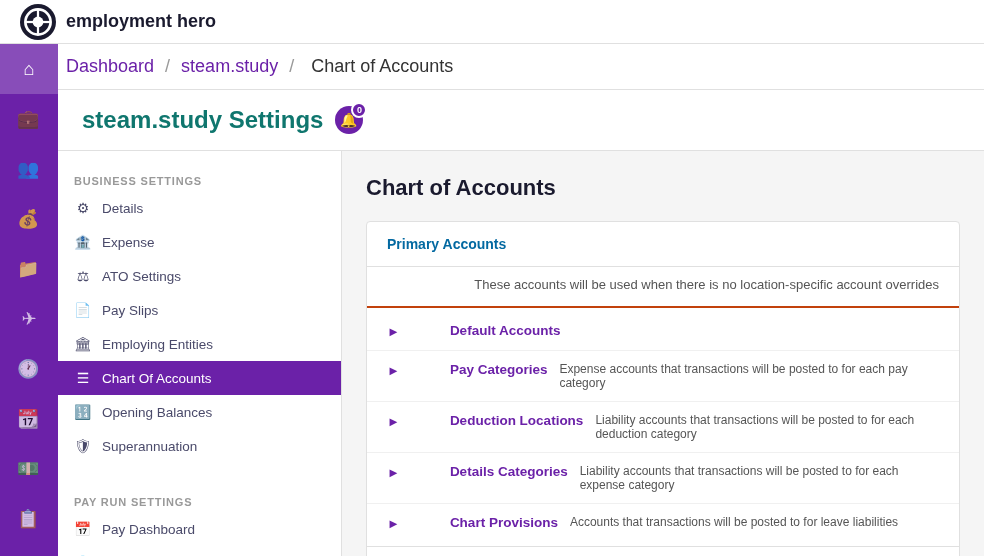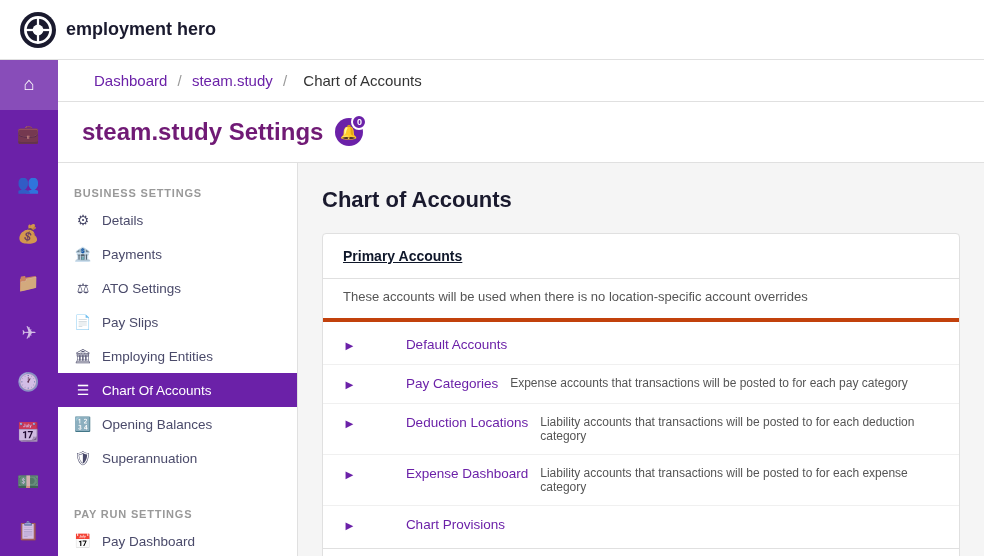--- a/index.html
+++ b/index.html
@@ -1,20 +1,20 @@
 <!DOCTYPE html>
 <html><head>
   <meta charset="utf-8">
   <style>
     * { margin: 0; padding: 0; box-sizing: border-box; }
     body { font-family: -apple-system, BlinkMacSystemFont, 'Segoe UI', sans-serif; font-size: 14px; background: #f5f5f5; display: flex; flex-direction: column; height: 556px; overflow: hidden; }
 
     
     .topbar {
-      height: 60px;
+      height: 44px;
       background: #fff;
       border-bottom: 1px solid #e0e0e0;
       display: flex;
       align-items: center;
       padding: 0 20px;
       flex-shrink: 0;
       z-index: 10;
     }
     .logo-area {
       display: flex;
@@ -50,23 +50,23 @@
       color: rgba(255,255,255,0.7);
       cursor: pointer;
       font-size: 18px;
       transition: background 0.2s;
     }
     .icon-sidebar-item.active { background: rgba(255,255,255,0.2); color: white; }
 
     
     .breadcrumb-bar {
       background: #fff;
-      padding: 12px 36px;
+      padding: 12px 8px;
       border-bottom: 1px solid #e0e0e0;
-      font-size: 15px;
+      font-size: 18px;
       color: #666;
       flex-shrink: 0;
     }
     .breadcrumb-bar a { color: #6b21a8; text-decoration: none; }
     .breadcrumb-bar span { color: #999; margin: 0 6px; }
     .breadcrumb-bar .current { color: #333; }
 
     
     .page-content {
       flex: 1;
@@ -77,38 +77,38 @@
     
     .settings-header {
       background: #fff;
       padding: 16px 24px;
       border-bottom: 1px solid #e0e0e0;
       display: flex;
       align-items: center;
       gap: 12px;
       flex-shrink: 0;
     }
-    .settings-title { font-size: 24px; font-weight: 700; color: #701a75; }
+    .settings-title { font-size: 24px; font-weight: 700; color: #0f766e; }
     .notif-badge {
       background: #6b21a8;
       color: white;
       border-radius: 50%;
       width: 28px;
       height: 28px;
       display: flex;
       align-items: center;
       justify-content: center;
       font-size: 11px;
       font-weight: 600;
       position: relative;
     }
 
     
     .left-nav {
-      width: 240px;
+      width: 284px;
       background: #fff;
       border-right: 1px solid #e0e0e0;
       overflow-y: auto;
       flex-shrink: 0;
       padding: 16px 0;
     }
     .nav-section-label {
       font-size: 11px;
       font-weight: 700;
       color: #999;
@@ -149,45 +149,45 @@
       border: 1px solid #e0e0e0;
       border-radius: 4px;
       overflow: hidden;
     }
 
     .section-header {
       padding: 14px 20px;
       border-bottom: 1px solid #e0e0e0;
     }
     .section-header a {
-      color: #0f172a;
+      color: #0369a1;
       font-size: 14px;
       font-weight: 600;
-      text-decoration: underline;
     }
 
     .section-subtext {
       padding: 10px 20px 14px;
       font-size: 13px;
       color: #555;
-      border-bottom: 4px solid #c2410c;
+      border-bottom: 2px solid #c2410c;
+      text-align: right;
     }
 
     .accordion-list { padding: 4px 0; }
     .accordion-item {
       padding: 11px 20px;
       border-bottom: 1px solid #f0f0f0;
       display: flex;
       align-items: flex-start;
       gap: 8px;
       cursor: pointer;
     }
     .accordion-item:last-child { border-bottom: none; }
     .chevron-icon { color: #6b21a8; font-size: 13px; margin-top: 1px; flex-shrink: 0; }
-    .accordion-label { color: #6b21a8; font-weight: 400; font-size: 13.5px; flex-shrink: 0; padding-left: 42px; }
+    .accordion-label { color: #6b21a8; font-weight: 700; font-size: 13.5px; flex-shrink: 0; padding-left: 42px; }
     .accordion-desc { color: #555; font-size: 12px; margin-left: 4px; }
 
     .action-bar {
       padding: 16px 20px;
       display: flex;
       gap: 10px;
       border-top: 1px solid #e0e0e0;
     }
 
     .page-wrapper {
@@ -250,21 +250,21 @@
 
       <div class="left-nav">
         <div class="nav-section-label">BUSINESS SETTINGS</div>
 
         <div class="nav-item">
           <span class="nav-icon">⚙</span>
           <span>Details</span>
         </div>
         <div class="nav-item">
           <span class="nav-icon">🏦</span>
-          <span>Payments</span>
+          <span>Expense</span>
         </div>
         <div class="nav-item">
           <span class="nav-icon">⚖</span>
           <span>ATO Settings</span>
         </div>
         <div class="nav-item">
           <span class="nav-icon">📄</span>
           <span>Pay Slips</span>
         </div>
         <div class="nav-item">
@@ -320,27 +320,28 @@
             </div>
 
             <div class="accordion-item">
               <span class="chevron-icon">►</span>
               <span class="accordion-label">Deduction Locations</span>
               <span class="accordion-desc">Liability accounts that transactions will be posted to for each deduction category</span>
             </div>
 
             <div class="accordion-item">
               <span class="chevron-icon">►</span>
-              <span class="accordion-label">Expense Dashboard</span>
+              <span class="accordion-label">Details Categories</span>
               <span class="accordion-desc">Liability accounts that transactions will be posted to for each expense category</span>
             </div>
 
             <div class="accordion-item">
               <span class="chevron-icon">►</span>
               <span class="accordion-label">Chart Provisions</span>
+              <span class="accordion-desc">Accounts that transactions will be posted to for leave liabilities</span>
             </div>
 
           </div>
 
           <div class="action-bar">
             
             
           </div>
         </div>
       </div>

